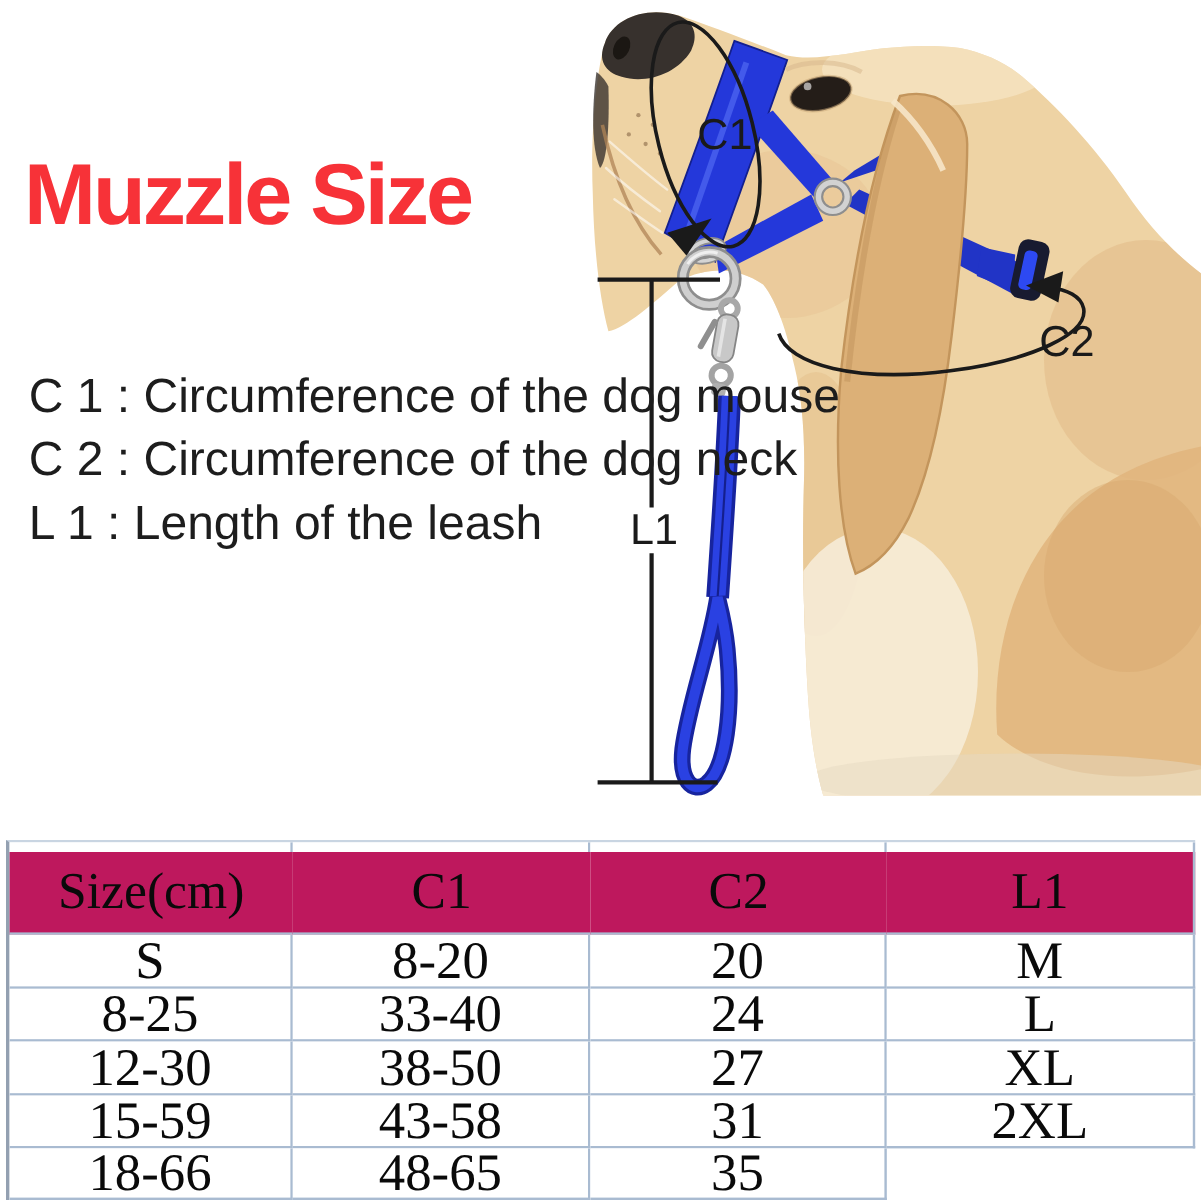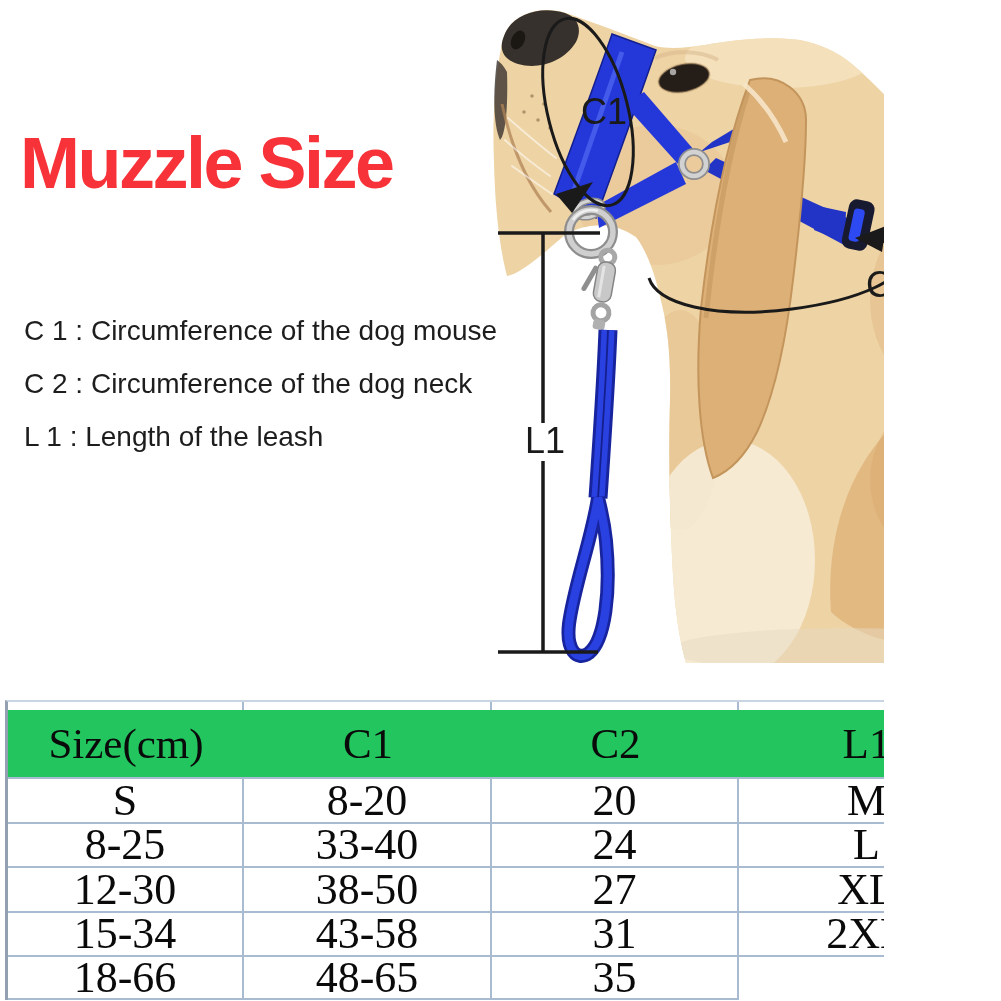--- a/index.html
+++ b/index.html
@@ -1,33 +1,33 @@
 <!DOCTYPE html>
 <html><head>
 <meta charset="utf-8">
 <style>
   html,body{margin:0;padding:0;background:#fff;}
-  #stage{position:relative;width:884px;height:1001px;background:#ffffff;overflow:hidden;
+  #stage{position:relative;width:1001px;height:1001px;background:#ffffff;overflow:hidden;
          font-family:"Liberation Sans", sans-serif;}
   #dog-svg{position:absolute;left:0;top:0;}
   .anno-label{font-family:"Liberation Sans", sans-serif;font-size:36px;fill:#1a1a1a;}
   #title{position:absolute;left:20px;top:122px;font-size:72px;font-weight:bold;
          color:#f73238;letter-spacing:-2.5px;white-space:nowrap;z-index:5;}
   #defs-block{position:absolute;left:24px;top:304px;z-index:5;}
-  .def-line{font-size:28px;color:#1d1d1d;line-height:53px;white-space:nowrap;}
+  .def-line{font-size:40px;color:#1d1d1d;line-height:53px;white-space:nowrap;}
   
   #size-table{position:absolute;left:5px;top:700px;display:grid;
               grid-template-columns:236px 248px 247px 257px;
               grid-template-rows:8px 69px 45px 44px 45px 44px 43px;
               border-left:3px solid #93a0b1;border-top:2px solid #c9d5e2;z-index:5;}
   .cell{box-sizing:border-box;display:flex;align-items:center;justify-content:center;
         font-family:"Liberation Serif", serif;font-size:44px;color:#0a0a0a;line-height:1;
         border-right:2px solid #a9bbd1;border-bottom:2px solid #a9bbd1;background:#ffffff;}
   .cell.sp{border-bottom:none;}
-  .cell.hd{background:#22c55e;border-right:none;font-size:43px;}
+  .cell.hd{background:#be185d;border-right:none;font-size:43px;}
   .cell.hd.last{border-right:2px solid #a9bbd1;}
 </style>
 </head>
 <body>
 
 <div id="stage">
 
   <svg id="dog-svg" width="1001" height="700" viewBox="0 0 1001 700">
     <defs>
       <clipPath id="dogclip">
@@ -188,21 +188,21 @@
     <div class="cell dt">8-25</div>
     <div class="cell dt">33-40</div>
     <div class="cell dt">24</div>
 
     <div class="cell dt">L</div>
     <div class="cell dt">12-30</div>
     <div class="cell dt">38-50</div>
     <div class="cell dt">27</div>
 
     <div class="cell dt">XL</div>
-    <div class="cell dt">15-34</div>
+    <div class="cell dt">15-59</div>
     <div class="cell dt">43-58</div>
     <div class="cell dt">31</div>
 
     <div class="cell dt">2XL</div>
     <div class="cell dt">18-66</div>
     <div class="cell dt">48-65</div>
     <div class="cell dt">35</div>
   </div>
 
 </div>

